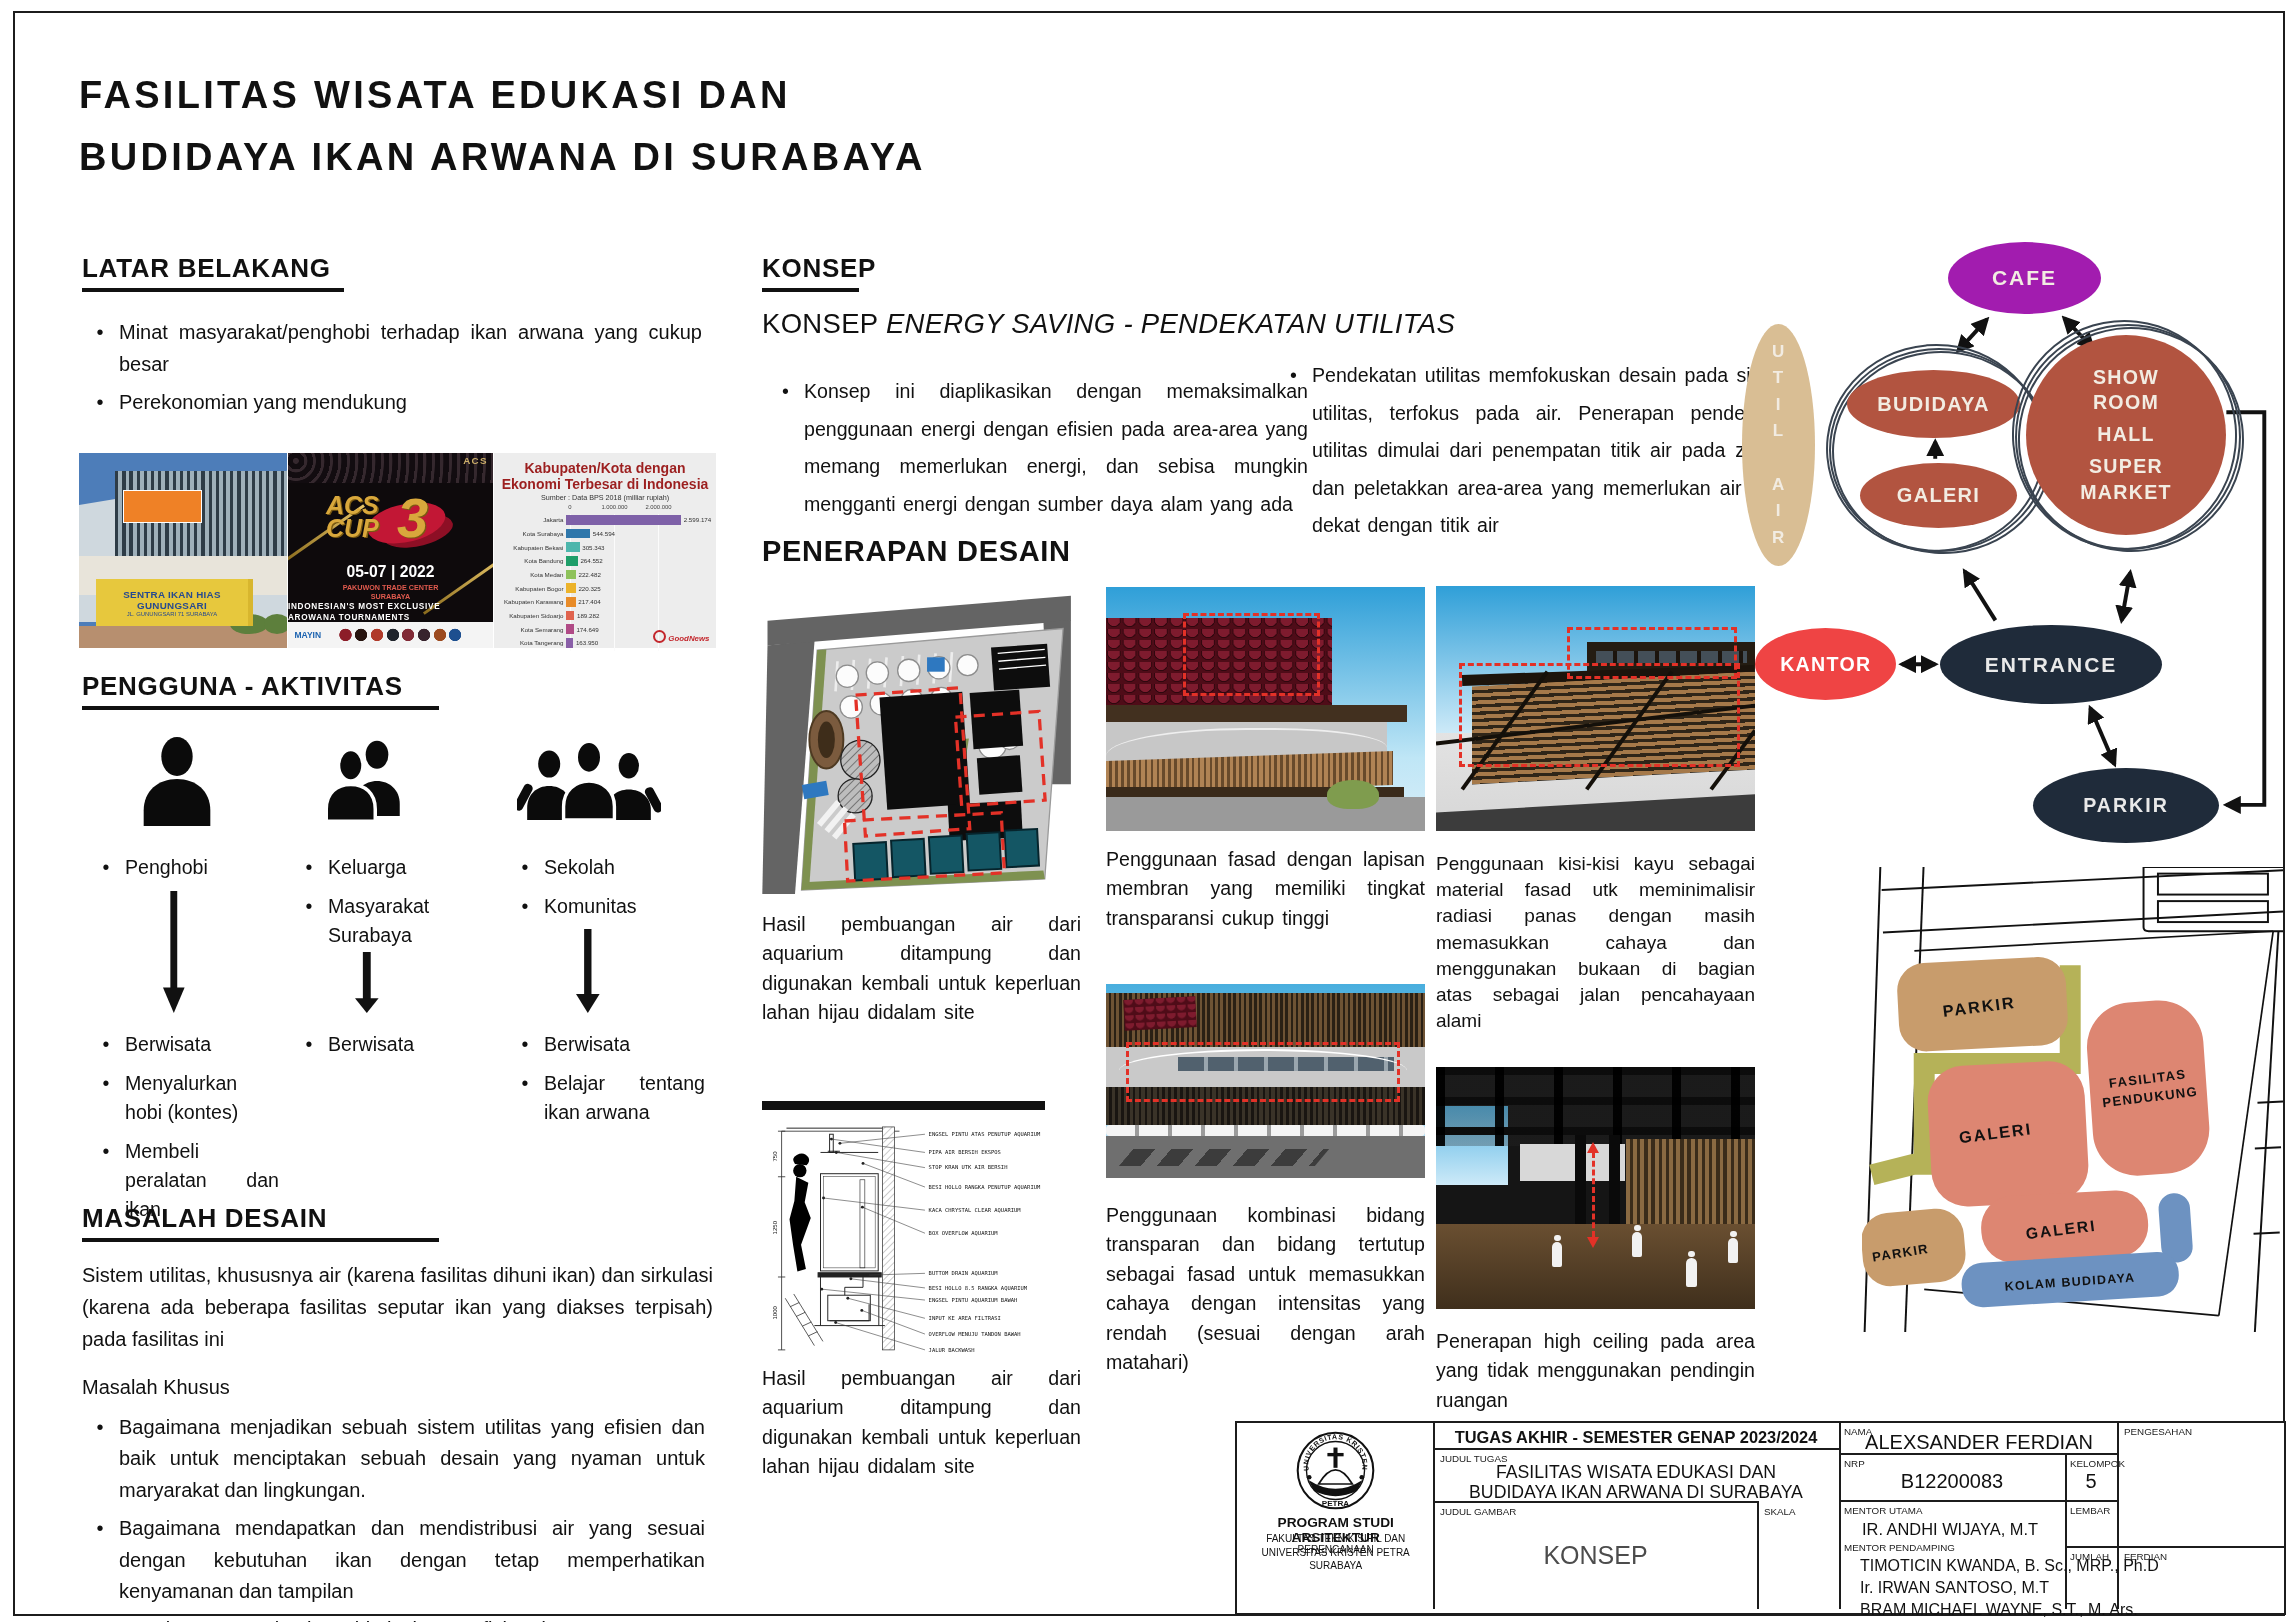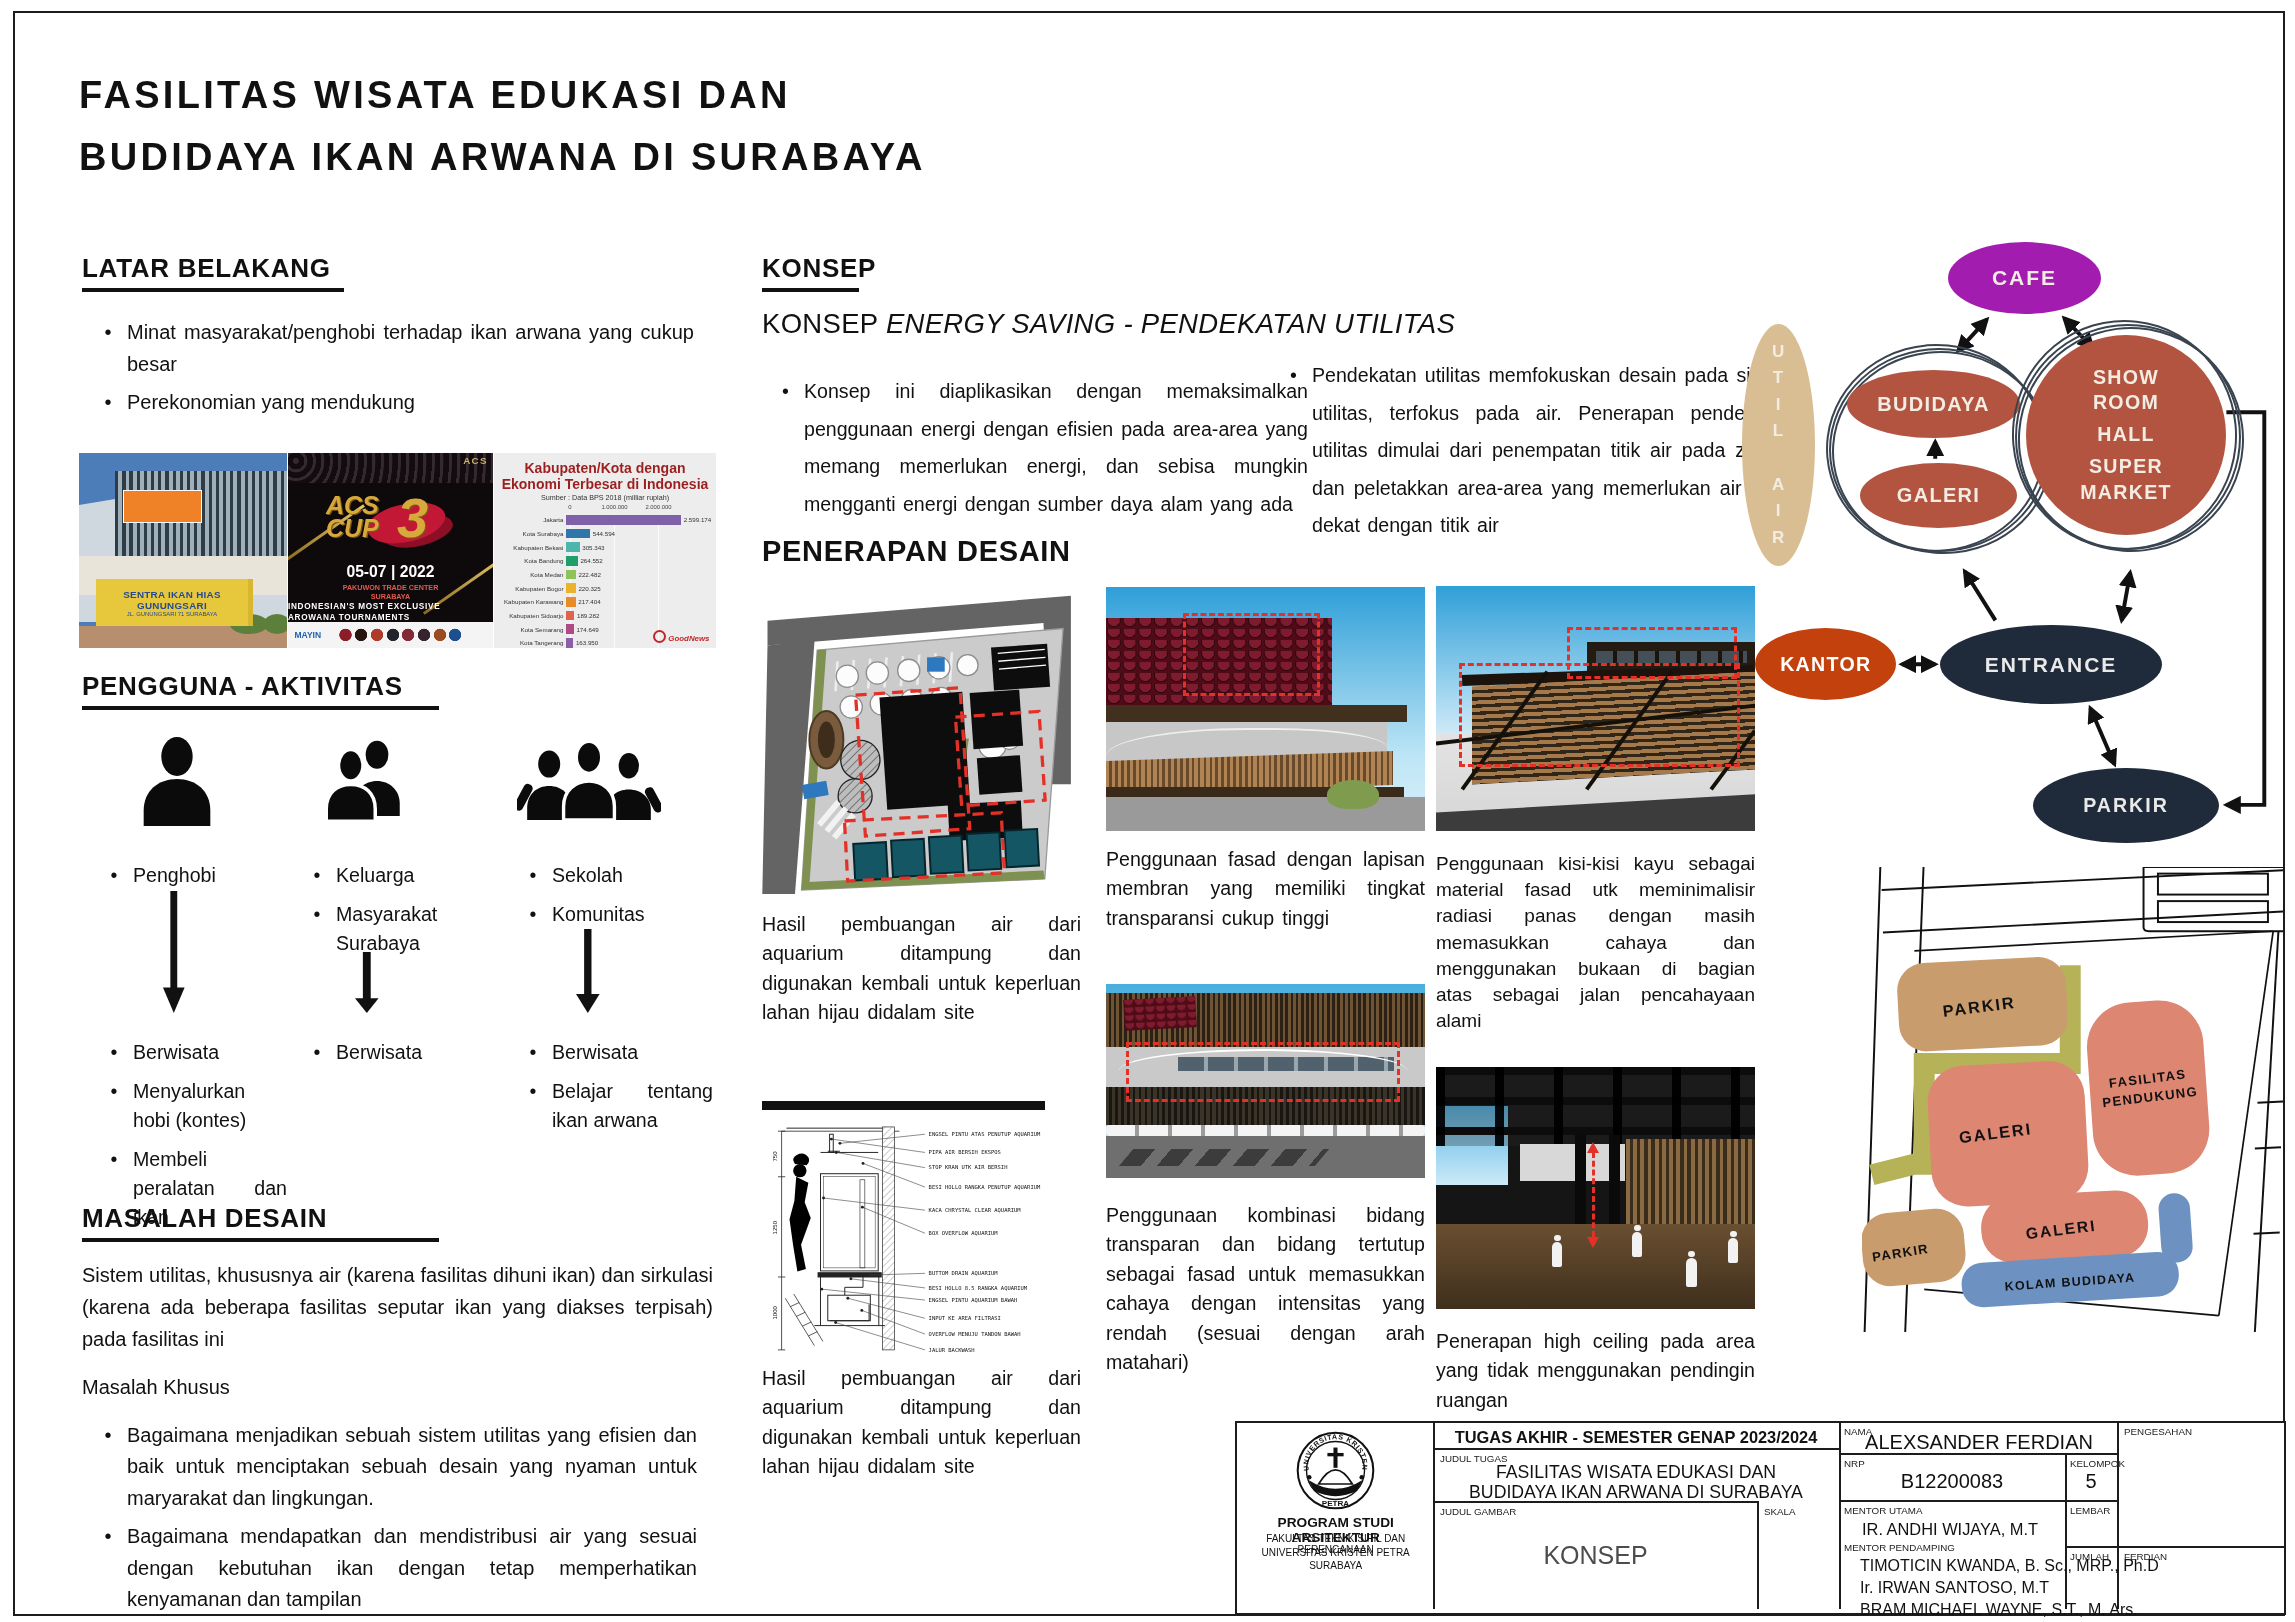--- a/index.html
+++ b/index.html
@@ -9,21 +9,21 @@
   #sheet-border{left:13px;top:10.5px;width:2268px;height:1601px;border:2px solid #1c1c1c}
   
   .sec-h{font-weight:800;font-size:26px;letter-spacing:0.7px;line-height:1}
   .sec-bar{height:4.6px;background:#111;margin-top:6.5px}
   
   #main-title{left:79px;top:65px;font-size:38px;font-weight:800;letter-spacing:3.3px;line-height:1.62}
   
   .body-txt{font-size:20px;line-height:1.58;text-align:justify}
   .bullet-item{position:relative;padding-left:29px;margin:0 0 6.5px 0;list-style:none;text-align:justify}
   .bullet-item::before{content:"\2022";position:absolute;left:6.5px}
-  ul.plain{margin:16px;padding:0}
+  ul.plain{margin:8px;padding:0}
   .cap{font-size:19.6px;line-height:1.5;text-align:justify;word-spacing:2.6px}
   
   .img-ph{overflow:hidden;position:absolute}
   
   #lb-photo{left:79px;top:453px;width:208px;height:195px;background:#cfd8de}
   #lb-photo .roof{position:absolute;left:0;top:0;width:100%;height:52px;background:#4d7db9;clip-path:polygon(0 0,100% 0,100% 34%,0 100%)}
   #lb-photo .grille{position:absolute;left:36px;top:18.3px;width:172px;height:85px;background:repeating-linear-gradient(90deg,#2e3c47 0 3.3px,#9fb0ba 3.3px 7.2px)}
   #lb-photo .banner{position:absolute;left:44px;top:37px;width:77px;height:31px;background:#ef8126;border:1.3px solid #fff}
   #lb-photo .shops{position:absolute;left:0;top:103px;width:100%;height:39px;background:#e8e4da}
   #lb-photo .sign{position:absolute;left:17px;top:126px;width:152px;height:47px;background:#e7c83d;border-right:5.2px solid #d8b62e;text-align:center;color:#274a8f;display:flex;flex-direction:column;justify-content:center}
@@ -680,21 +680,21 @@
     <div class="sketch" id="sk-b"></div>
     <div class="bubble" id="bub-show" style="background:#b25440">
       <span>SHOW</span>
       <span>ROOM</span>
       <span class="gap"></span>
       <span>HALL</span>
       <span class="gap"></span>
       <span>SUPER</span>
       <span>MARKET</span>
     </div>
-    <div class="bubble" id="bub-kantor" style="background:#c2410c;color:#fff">
+    <div class="bubble" id="bub-kantor" style="background:#ef4444;color:#fff">
         <span>KANTOR</span>
       </div>
     <div class="bubble" id="bub-entrance" style="background:#1f2b3a;color:#e9e9e9">
         <span>ENTRANCE</span>
       </div>
     <div class="bubble" id="bub-parkir" style="background:#1f2b3a;color:#e9e9e9">
         <span>PARKIR</span>
       </div>
   </div>
 

